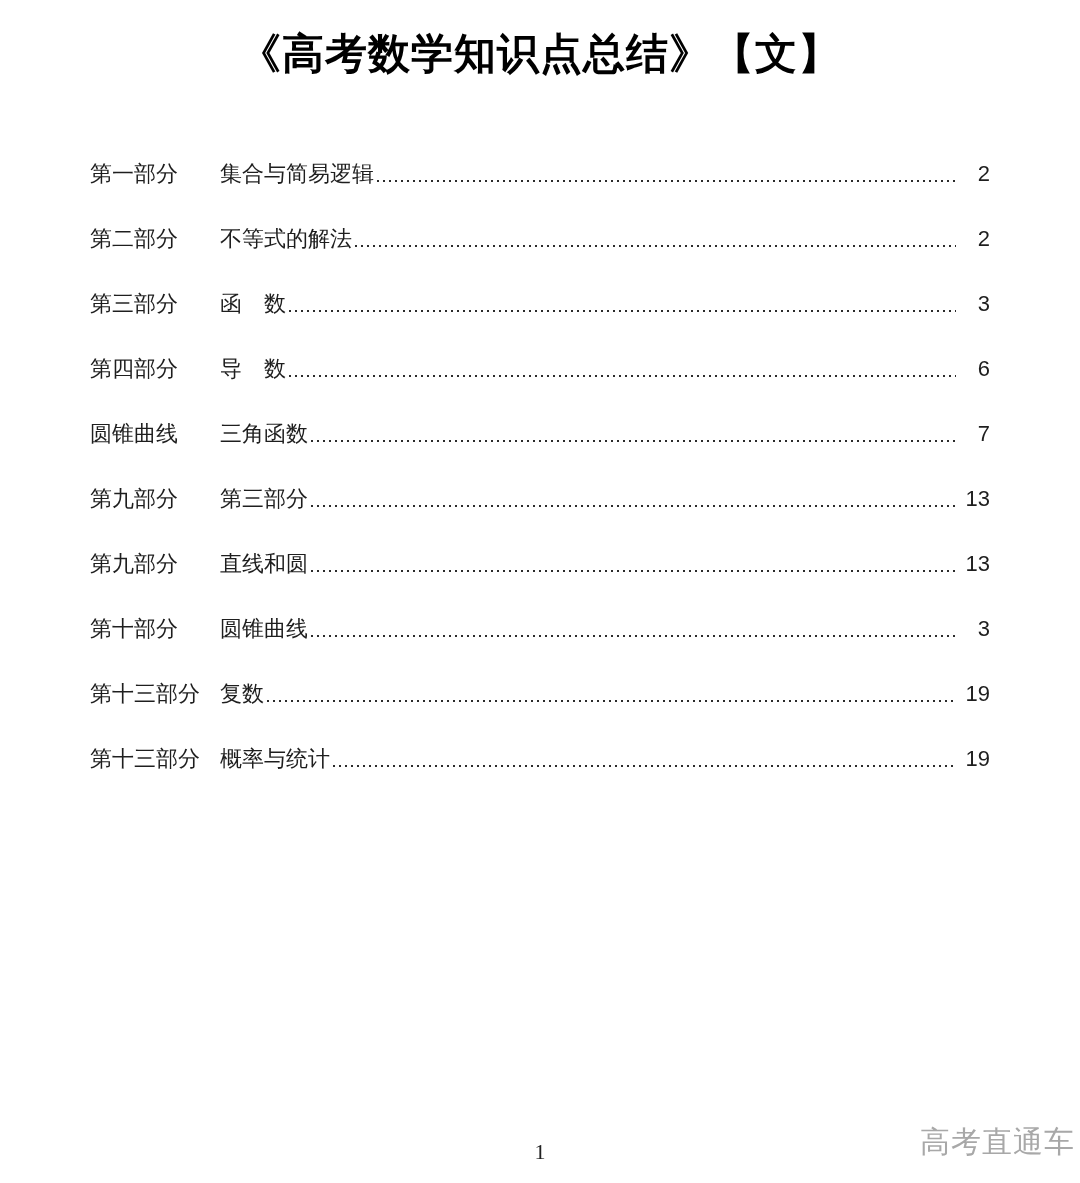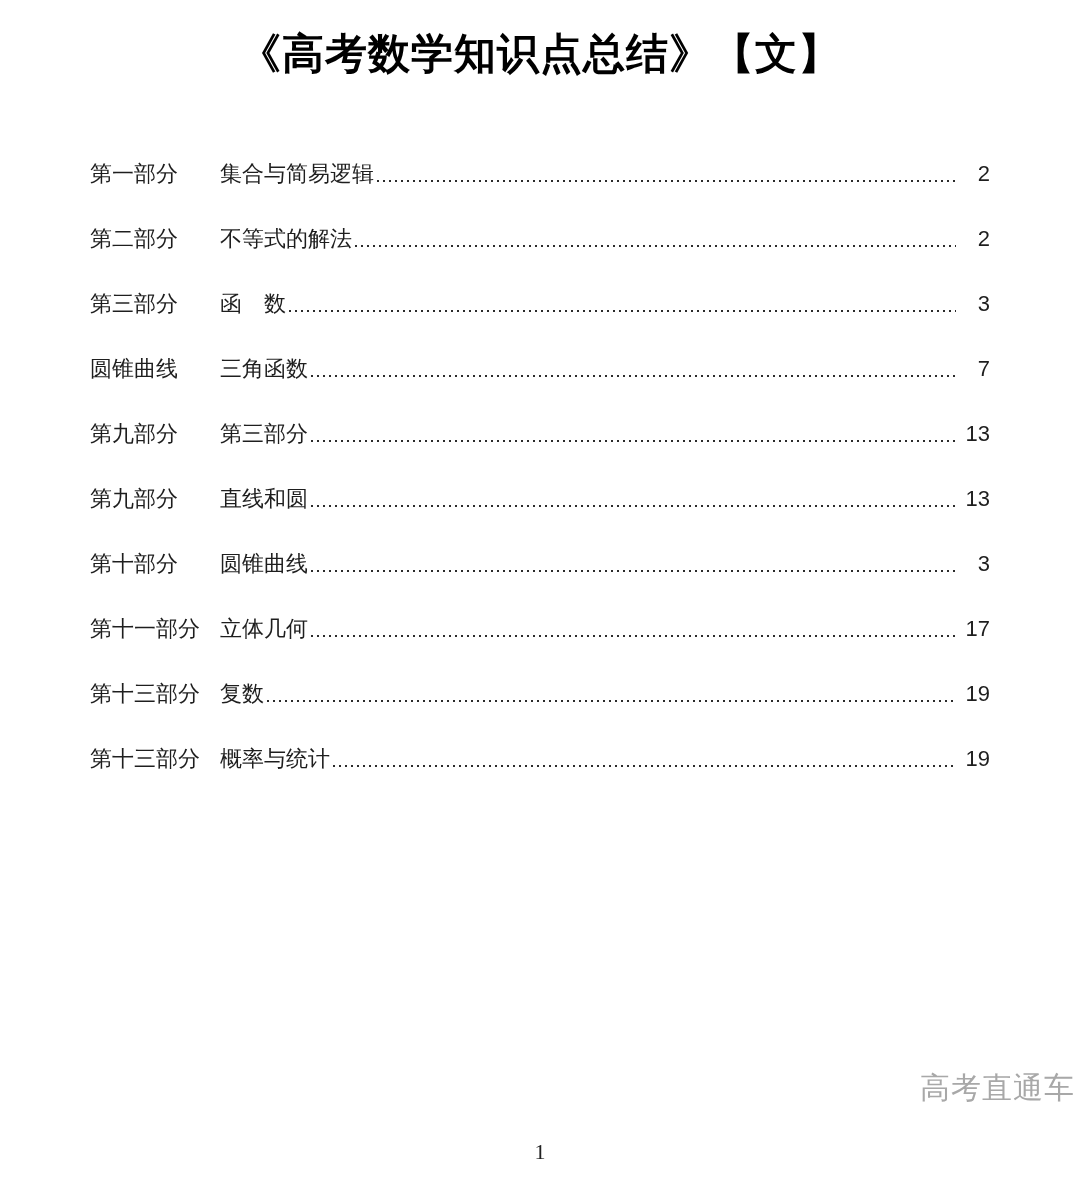--- a/index.html
+++ b/index.html
@@ -67,21 +67,21 @@
     right: 0;
     bottom: 18px;
     text-align: center;
     font-family: "Liberation Serif", serif;
     font-size: 22px;
     color: #222222;
   }
   .watermark {
     position: absolute;
     right: 5px;
-    top: 1068px;
+    top: 1122px;
     font-size: 30px;
     letter-spacing: 1px;
     color: #a8a8a8;
   }
 </style>
 </head>
 <body>
 
 <div class="page">
 
@@ -100,20 +100,26 @@
     <span class="toc-leader"></span>
     <span class="toc-page">2</span>
   </div>
       <div class="toc-row">
     <span class="toc-part">第三部分</span>
     <span class="toc-title">函　数</span>
     <span class="toc-leader"></span>
     <span class="toc-page">3</span>
   </div>
       <div class="toc-row">
+    <span class="toc-part">第四部分</span>
+    <span class="toc-title">导　数</span>
+    <span class="toc-leader"></span>
+    <span class="toc-page">6</span>
+  </div>
+      <div class="toc-row">
     <span class="toc-part">圆锥曲线</span>
     <span class="toc-title">三角函数</span>
     <span class="toc-leader"></span>
     <span class="toc-page">7</span>
   </div>
       <div class="toc-row">
     <span class="toc-part">第九部分</span>
     <span class="toc-title">第三部分</span>
     <span class="toc-leader"></span>
     <span class="toc-page">13</span>
@@ -124,26 +130,20 @@
     <span class="toc-leader"></span>
     <span class="toc-page">13</span>
   </div>
       <div class="toc-row">
     <span class="toc-part">第十部分</span>
     <span class="toc-title">圆锥曲线</span>
     <span class="toc-leader"></span>
     <span class="toc-page">3</span>
   </div>
       <div class="toc-row">
-    <span class="toc-part">第十一部分</span>
-    <span class="toc-title">立体几何</span>
-    <span class="toc-leader"></span>
-    <span class="toc-page">17</span>
-  </div>
-      <div class="toc-row">
     <span class="toc-part">第十三部分</span>
     <span class="toc-title">复数</span>
     <span class="toc-leader"></span>
     <span class="toc-page">19</span>
   </div>
       <div class="toc-row">
     <span class="toc-part">第十三部分</span>
     <span class="toc-title">概率与统计</span>
     <span class="toc-leader"></span>
     <span class="toc-page">19</span>

